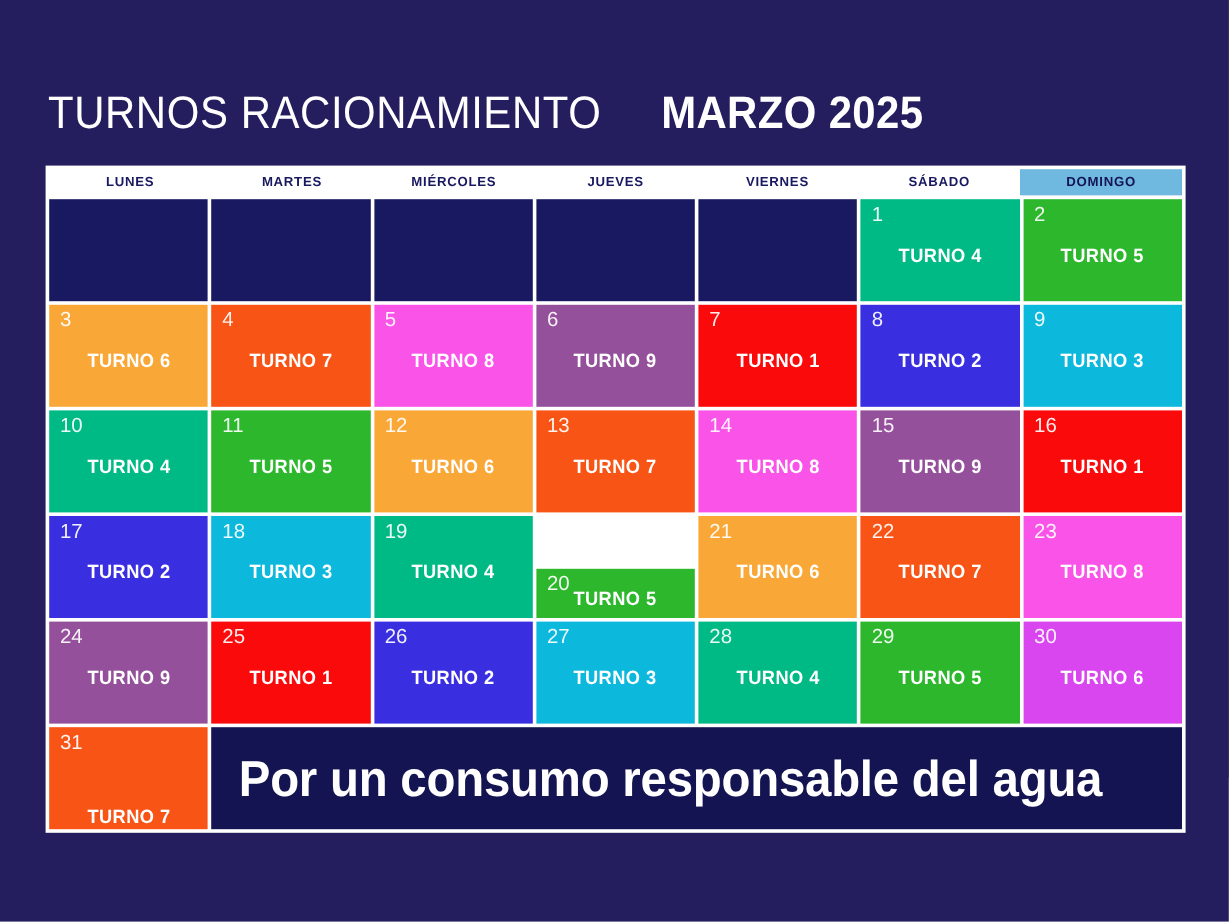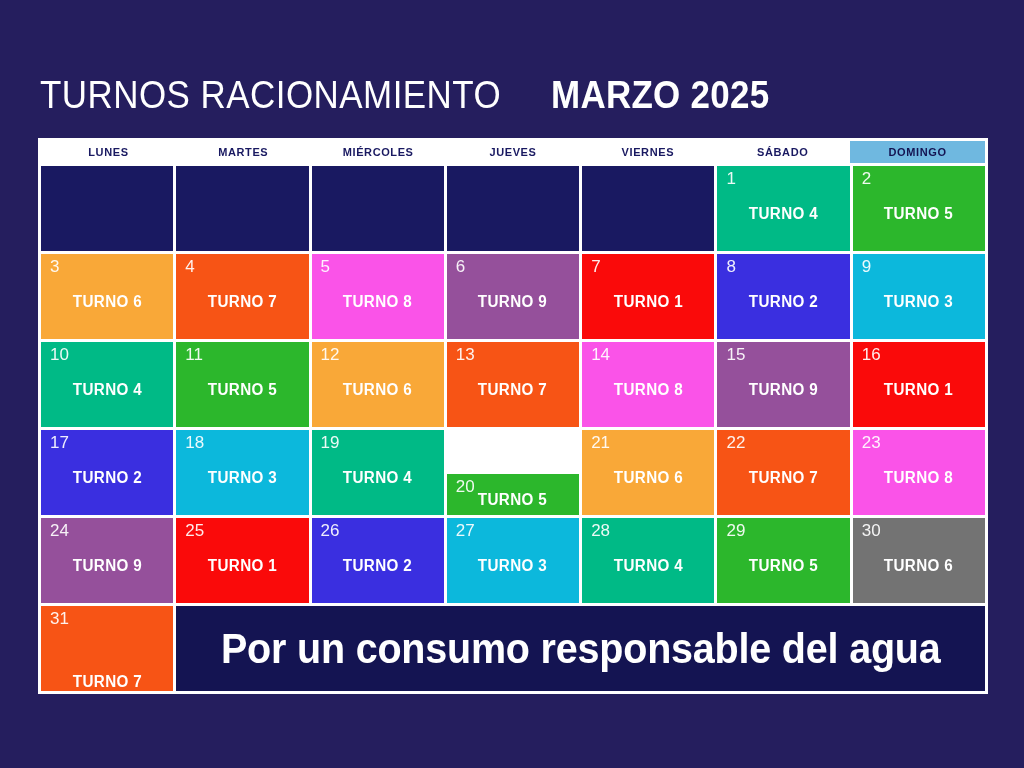--- a/index.html
+++ b/index.html
@@ -137,21 +137,21 @@
     transform: scaleX(0.95);
   }
 
   
   #slogan-cell {
     grid-column: 2 / span 6;
     grid-row: 6;
     background: #141452;
     display: flex;
     align-items: center;
-    justify-content: center;
+    justify-content: flex-start;
   }
   #slogan-text {
     color: #FFFFFF;
     font-size: 42px;
     font-weight: 700;
     letter-spacing: -0.2px;
     white-space: nowrap;
     font-family: "Liberation Sans Narrow", "Liberation Sans", sans-serif;
     transform: scaleX(0.94);
   }
@@ -293,21 +293,21 @@
           <span class="turno-label">TURNO 3</span>
         </div>
         <div class="day-cell" style="background: rgb(0, 186, 134);">
           <span class="day-number">28</span>
           <span class="turno-label">TURNO 4</span>
         </div>
         <div class="day-cell" style="background: rgb(44, 183, 44);">
           <span class="day-number">29</span>
           <span class="turno-label">TURNO 5</span>
         </div>
-        <div class="day-cell" style="background: #737373; align-items: center;">
+        <div class="day-cell" style="background: #d946ef; align-items: center;">
           <span class="day-number">30</span>
           <span class="turno-label">TURNO 6</span>
         </div>
         <div class="day-cell" style="background: rgb(247, 84, 21); justify-content: flex-end;">
           <span class="day-number">31</span>
           <span class="turno-label">TURNO 7</span>
         </div>
         <div id="slogan-cell">
         <span id="slogan-text">Por un consumo responsable del agua</span>
       </div>

